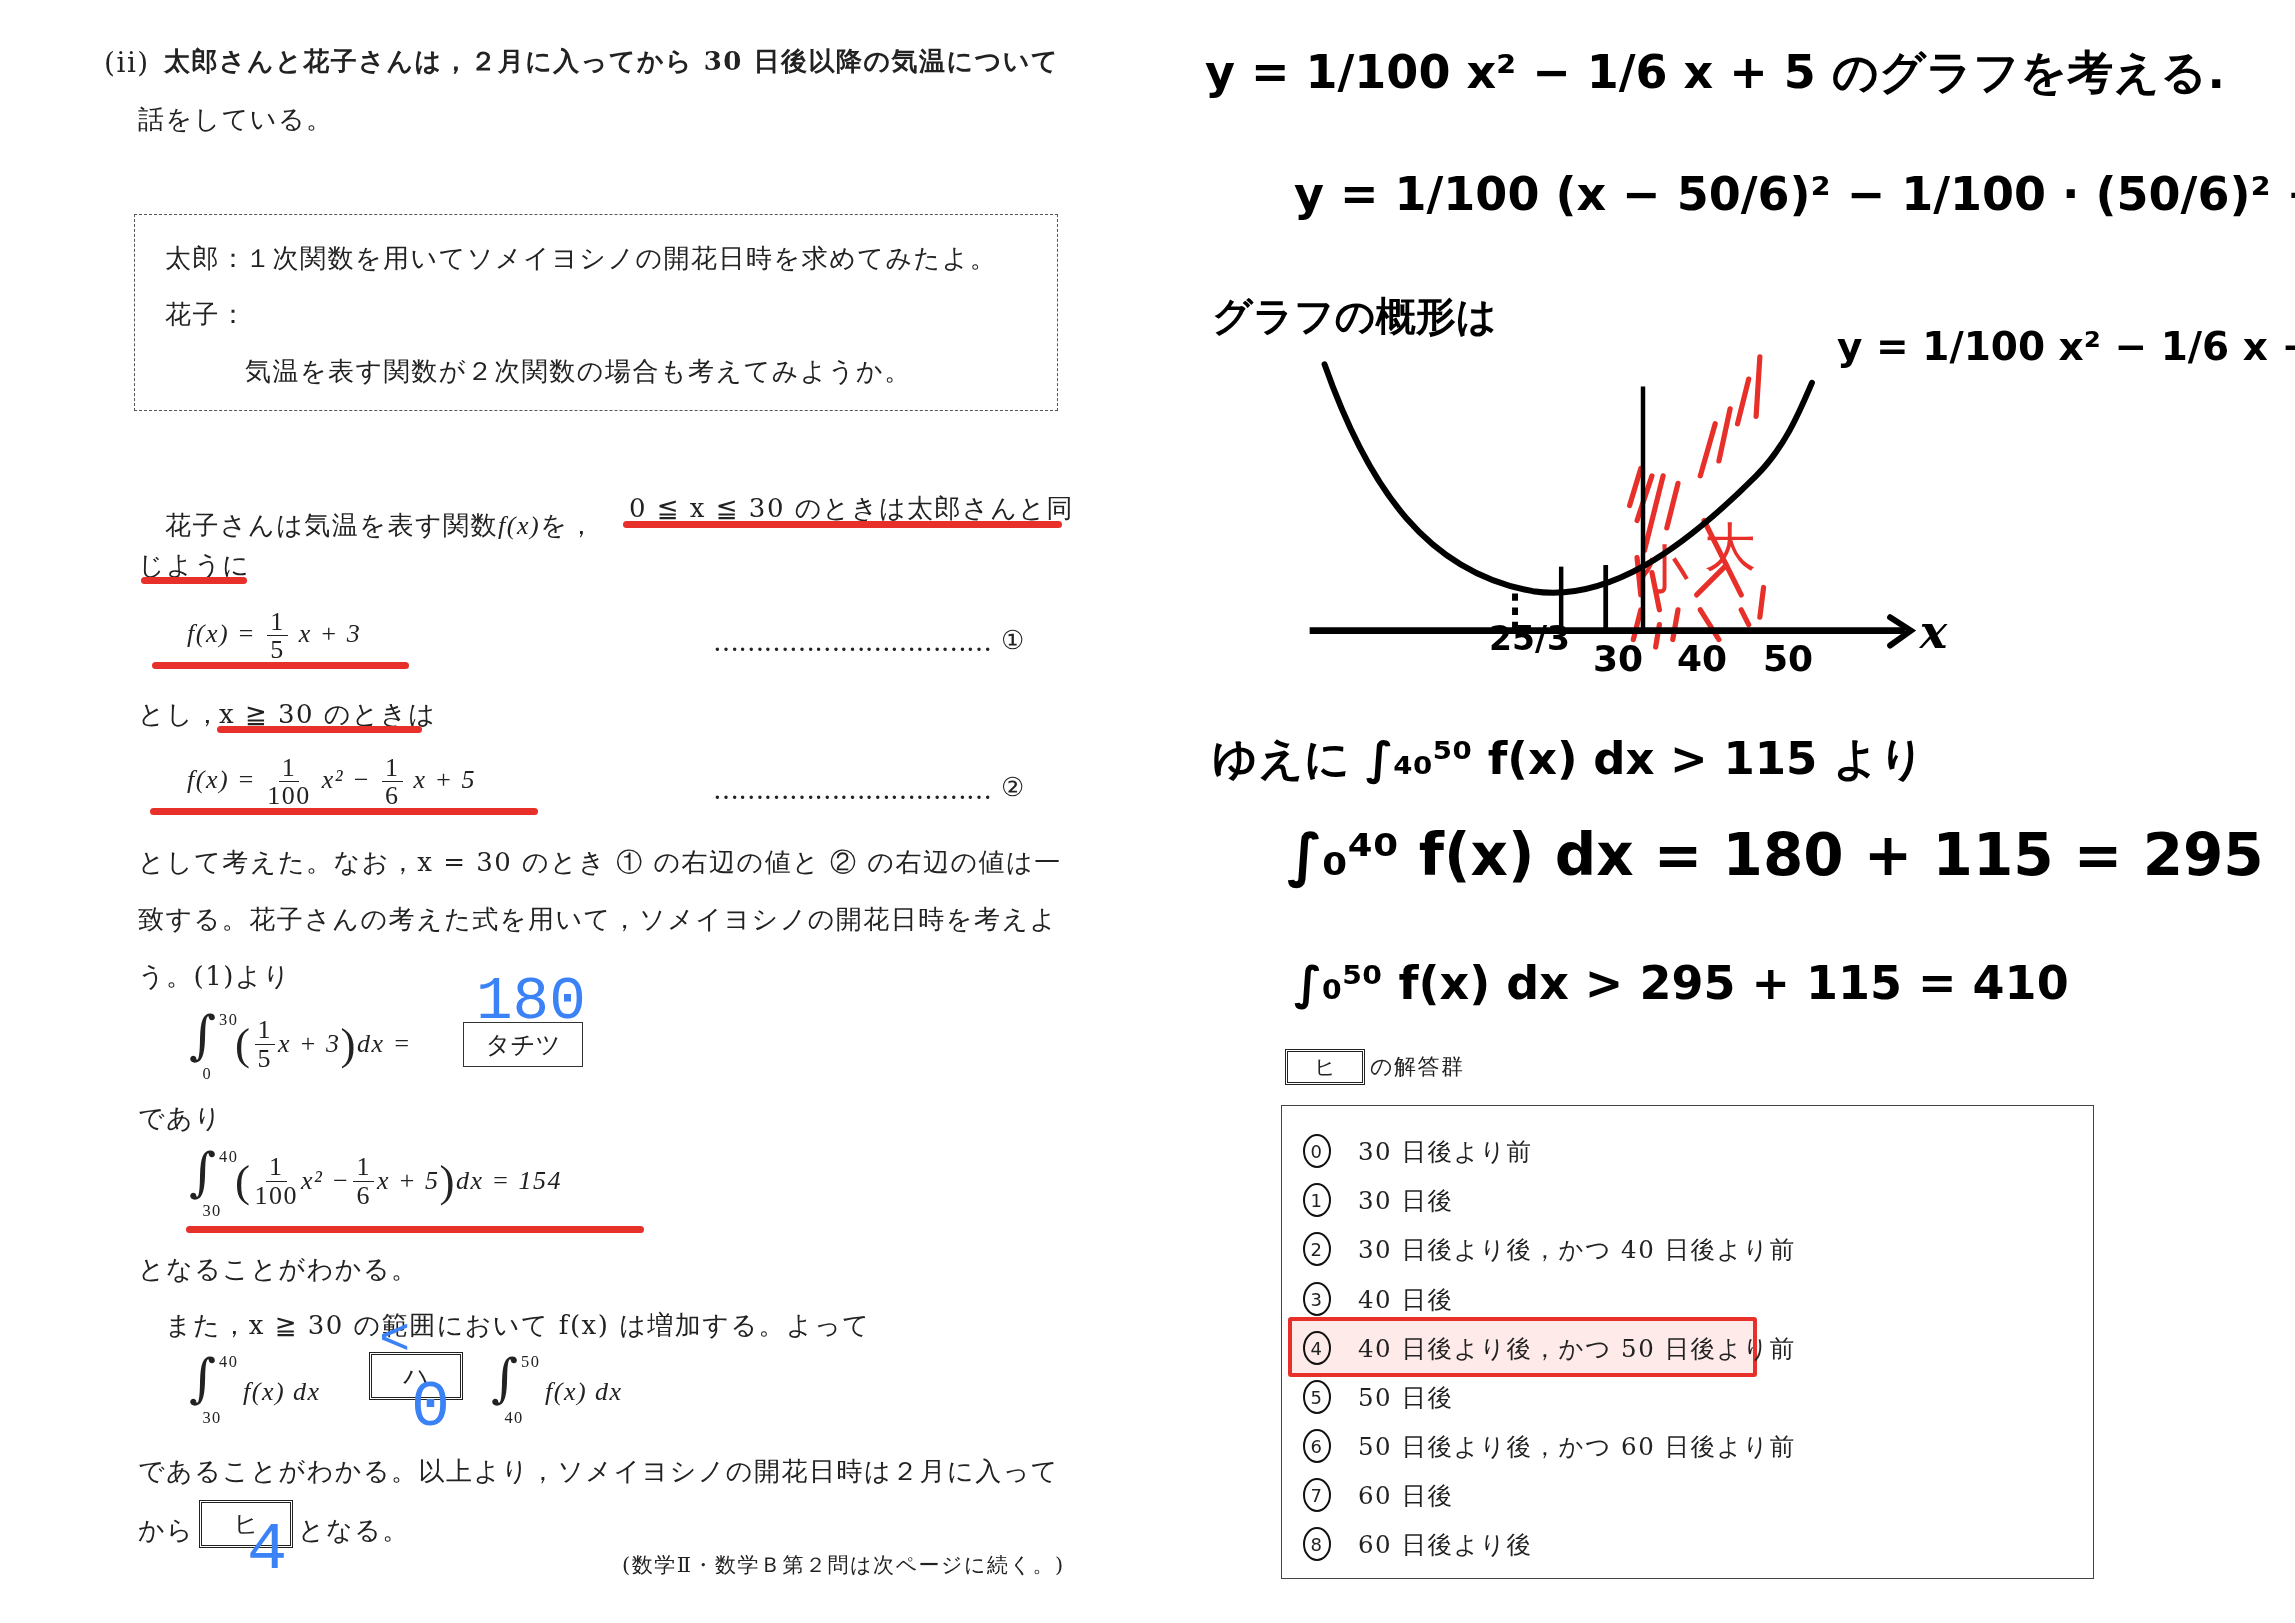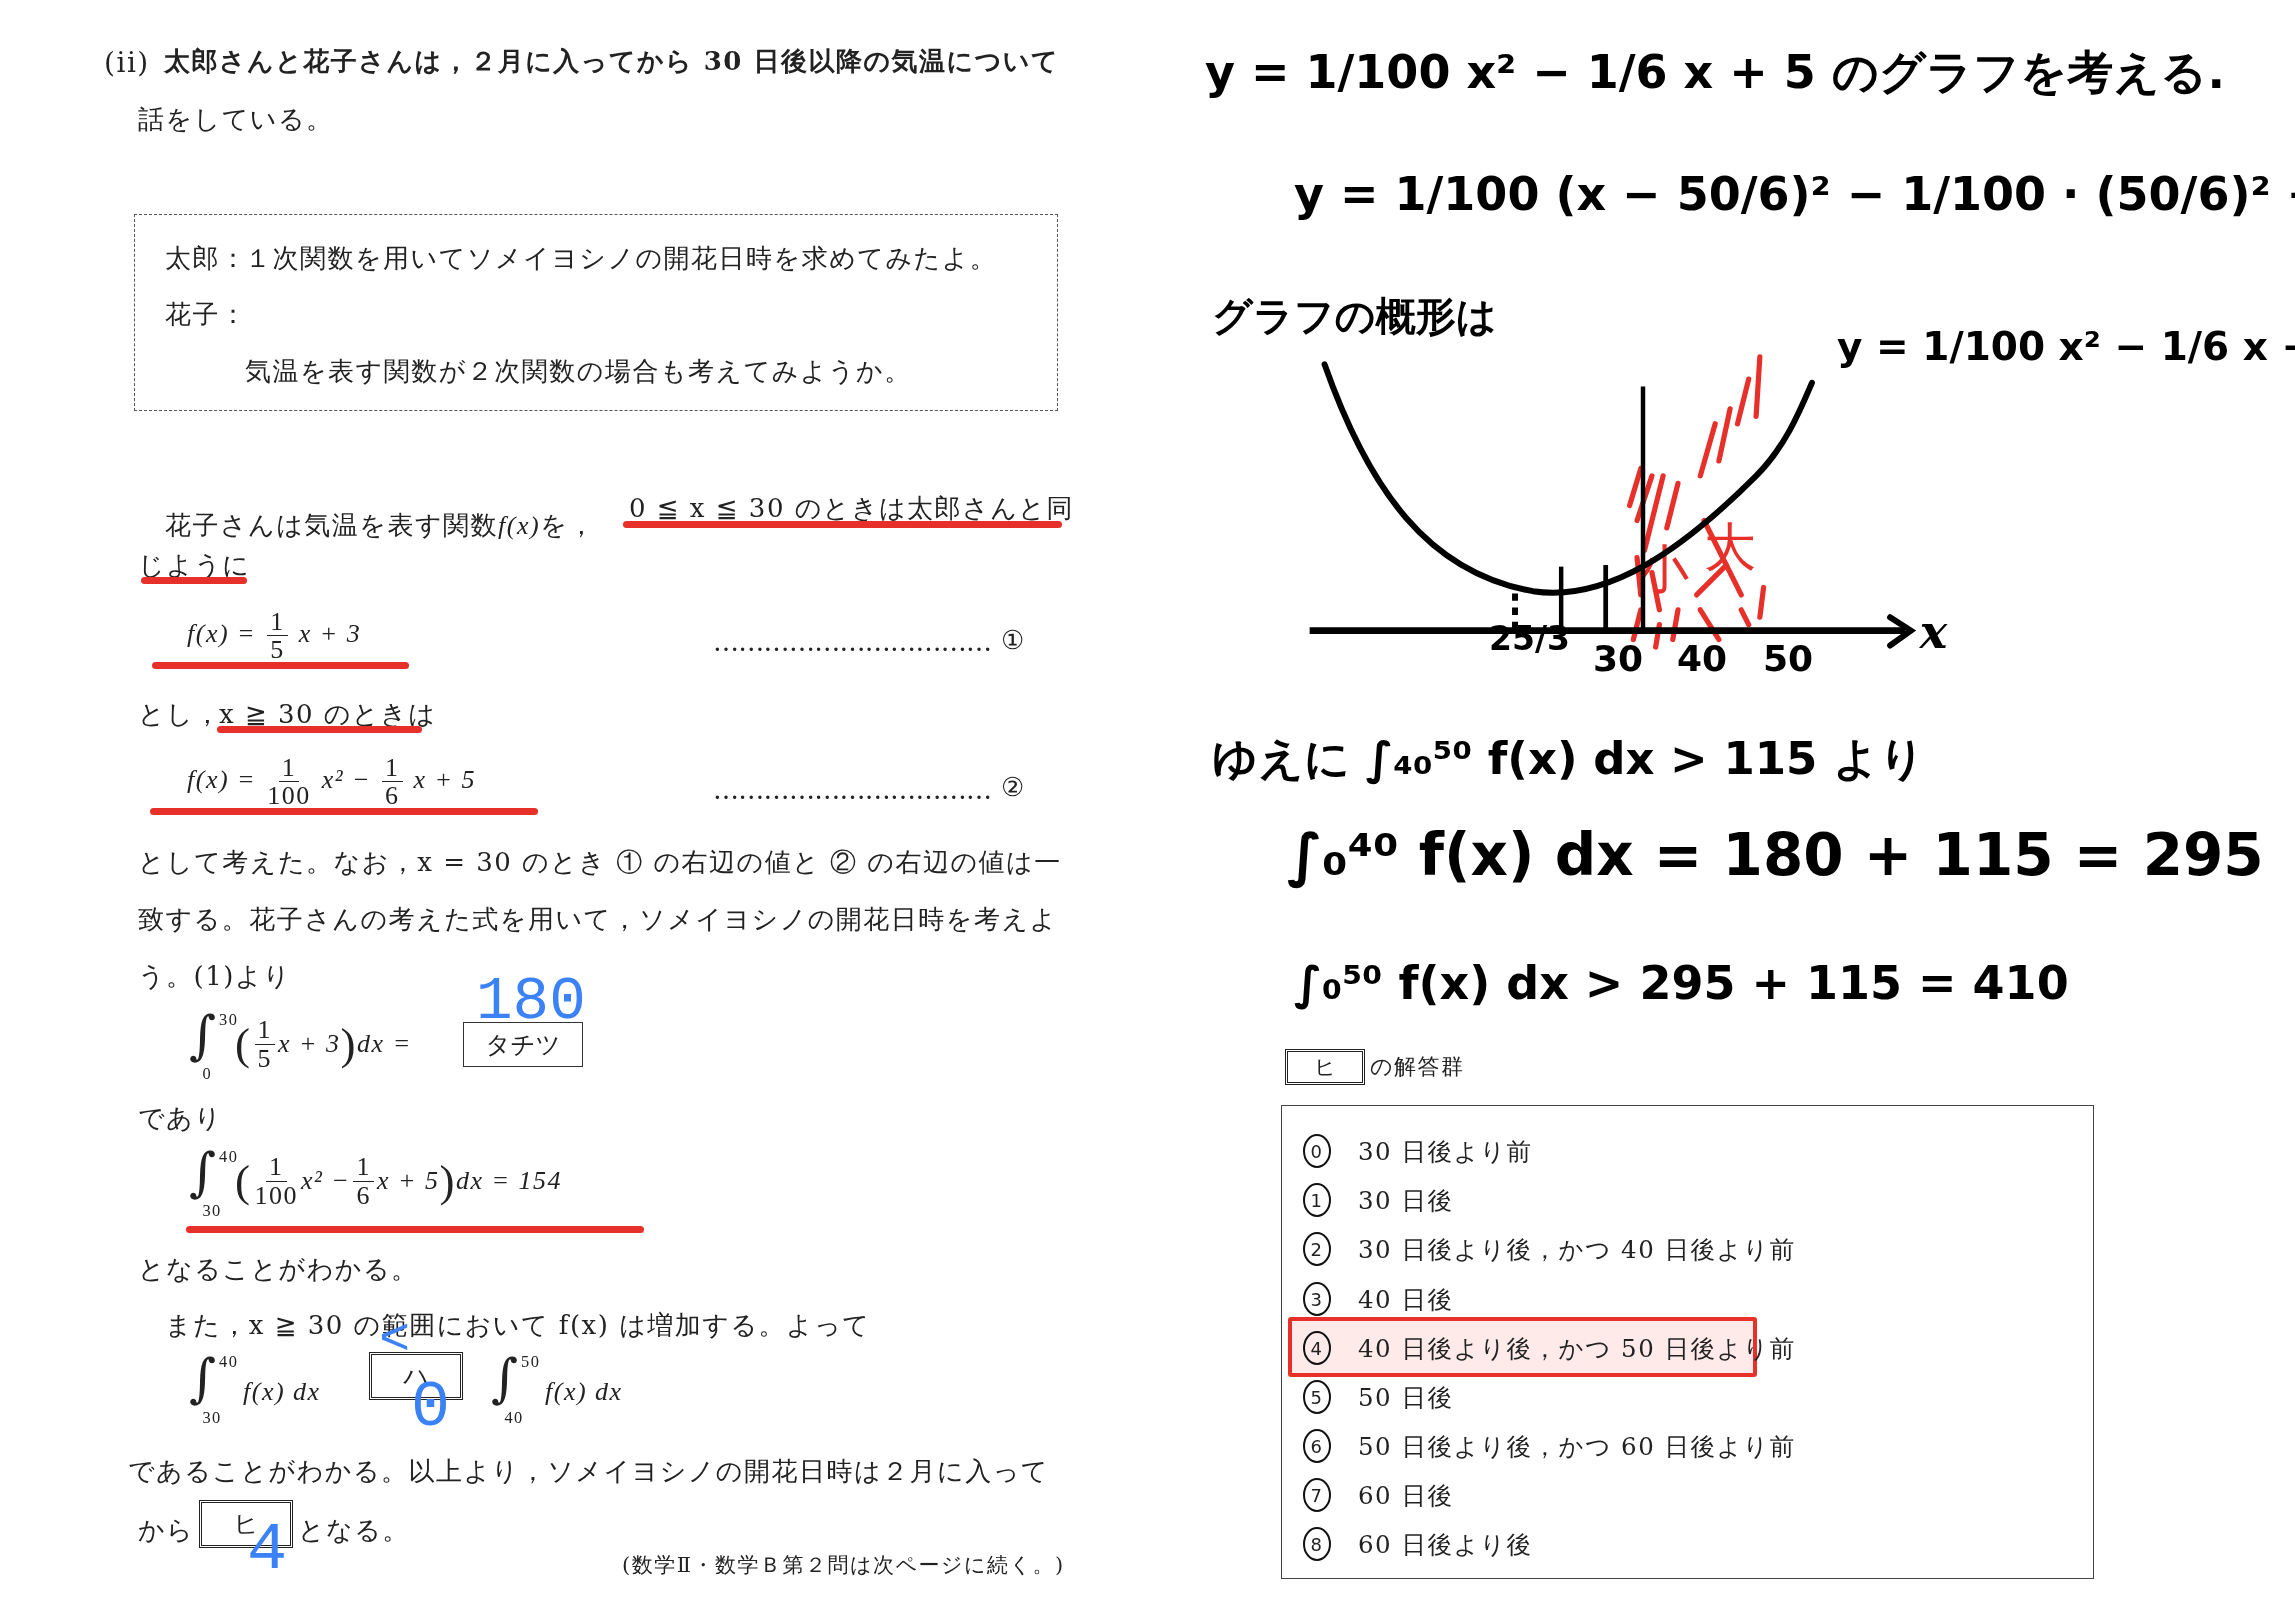--- a/index.html
+++ b/index.html
@@ -140,21 +140,21 @@
   <div class="abs dbl-box" style="left:369px;top:1352px;width:88px;height:42px;line-height:42px;">ハ</div>
   <span class="abs red-hand" style="left:379px;top:1315px;font-size:52px;font-weight:normal;">&lt;</span>
   <span class="abs red-hand" style="left:411px;top:1376px;font-size:65px;font-weight:normal;">0</span>
   <div class="abs txt math" style="left:491px;top:1352px;height:74px;width:164px;">
     <span class="int">∫</span>
     <span class="lim" style="left:30px;top:1.5px;">50</span>
     <span class="lim" style="left:13.4px;top:58px;">40</span>
     <span style="position:absolute;left:54px;top:27px;">f(x) dx</span>
   </div>
 
-  <span class="abs txt" style="left:128px;top:1458px;">であることがわかる。以上より，ソメイヨシノの開花日時は２月に入って</span>
+  <span class="abs txt" style="left:138px;top:1458px;">であることがわかる。以上より，ソメイヨシノの開花日時は２月に入って</span>
 
   <span class="abs txt" style="left:138px;top:1517px;">から</span>
   <div class="abs dbl-box" style="left:199px;top:1500px;width:88px;height:42px;line-height:42px;">ヒ</div>
   <span class="abs txt" style="left:298px;top:1517px;">となる。</span>
   <span class="abs red-hand" style="left:247px;top:1517px;font-size:67px;font-weight:normal;">4</span>
 
   <span class="abs txt" style="left:622px;top:1555px;font-size:21px;">(数学Ⅱ・数学Ｂ第２問は次ページに続く。)</span>
 </div>
 
 <div>

